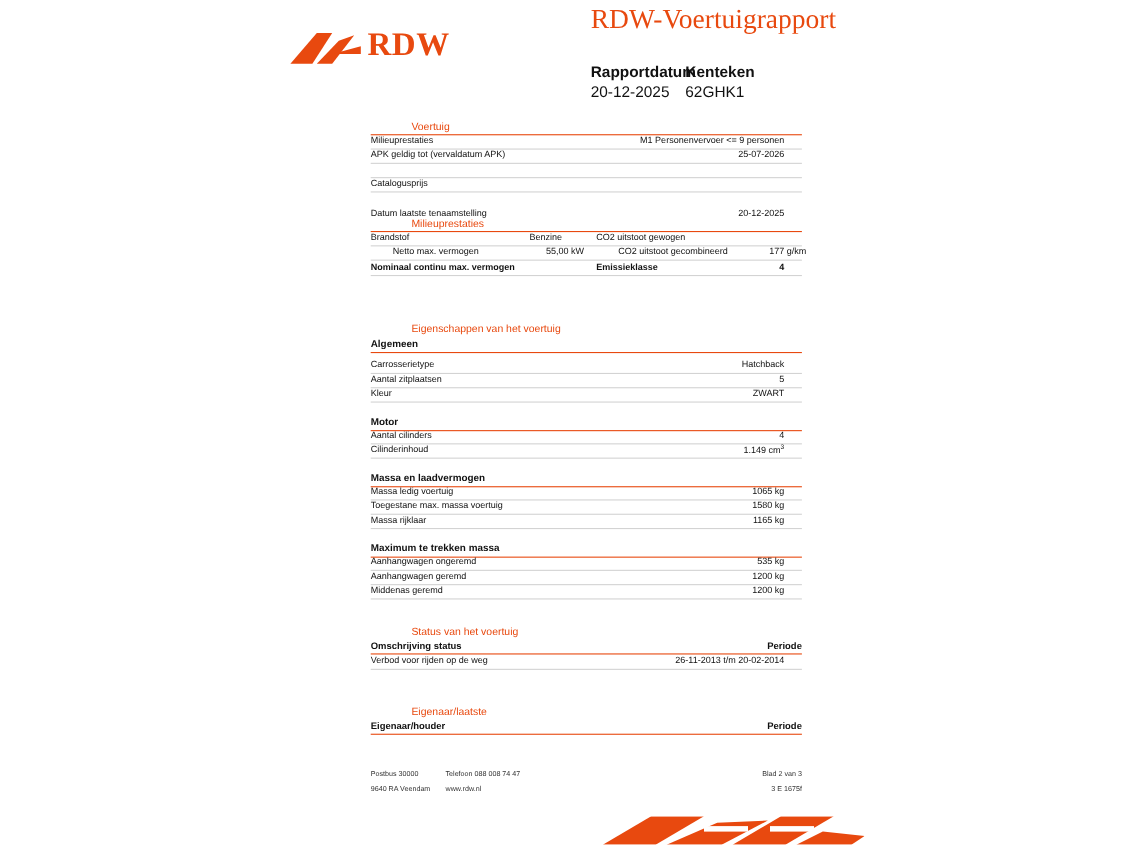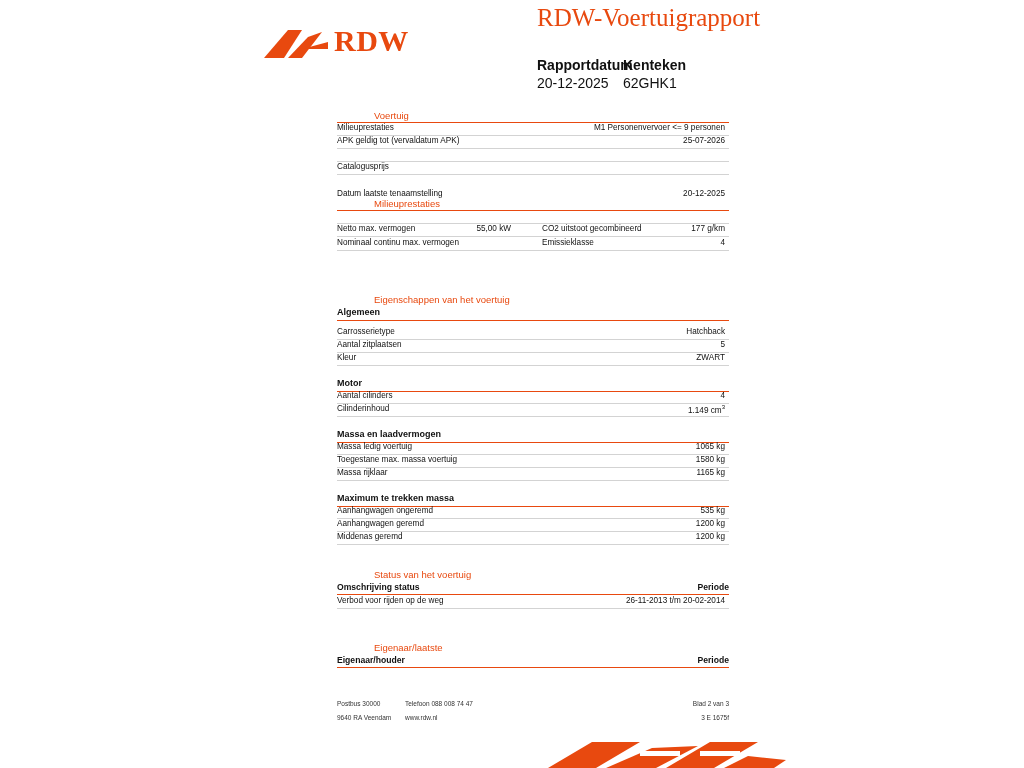--- a/index.html
+++ b/index.html
@@ -113,21 +113,21 @@
     top: 0;
     white-space: nowrap;
   }
   .row .v {
     position: absolute;
     top: 0;
     white-space: nowrap;
   }
   .row .v.r1 { right: 218px; text-align: right; }
   .row .v.mid { left: 205px; }
-  .row .v.r2 { right: 4px; }
+  .row .v.r2 { right: 16px; }
   .row-line {
     position: absolute;
     left: 337px;
     width: 392px;
     border-top: 0.6px solid #d3d3d3;
     height: 0;
   }
   .hdr-row {
     position: absolute;
     left: 337px;
@@ -211,29 +211,35 @@
   <div class="row-line" style="top:161px;"></div>
   <div class="row" style="top:162px;">
     <span class="k">Catalogusprijs</span>
     <span class="v r2"></span>
   </div>
   <div class="row-line" style="top:174px;"></div>
 
   <div class="section-title" style="left:337px; top:198px;">Milieuprestaties</div>
   <div class="rule" style="top:210px;"></div>
 
+  <div class="row" style="top:211px;">
+    <span class="k">Brandstof</span>
+    <span class="v r1">Benzine</span>
+    <span class="v mid">CO2 uitstoot gewogen</span>
+    <span class="v r2"></span>
+  </div>
   <div class="row-line" style="top:223px;"></div>
-  <div class="row" style="top:224px;">
+  <div class="row" style="top:224px;margin-left:20px;">
     <span class="k">Netto max. vermogen</span>
     <span class="v r1">55,00 kW</span>
     <span class="v mid">CO2 uitstoot gecombineerd</span>
     <span class="v r2">177 g/km</span>
   </div>
   <div class="row-line" style="top:236px;"></div>
-  <div class="row" style="top:238px;">
+  <div class="row" style="top:238px;font-weight:bold;">
     <span class="k">Nominaal continu max. vermogen</span>
     <span class="v r1"></span>
     <span class="v mid">Emissieklasse</span>
     <span class="v r2">4</span>
   </div>
   <div class="row-line" style="top:250px;"></div>
 
   <div class="section-title" style="left:337px; top:294px;">Eigenschappen van het voertuig</div>
 
   <div class="sub-title" style="left:337px; top:307px;">Algemeen</div>

